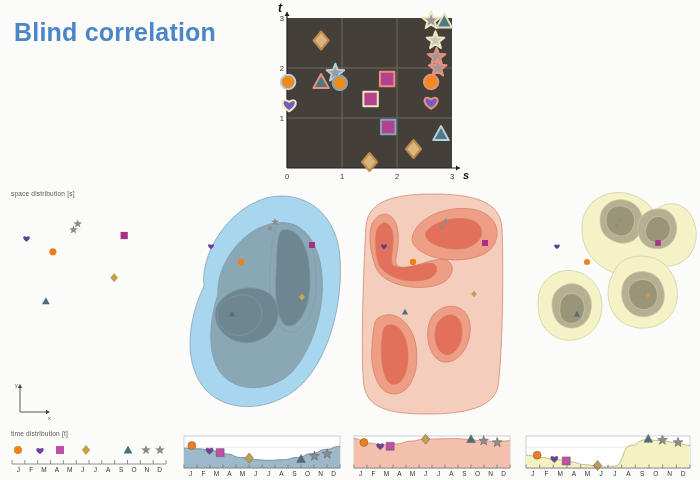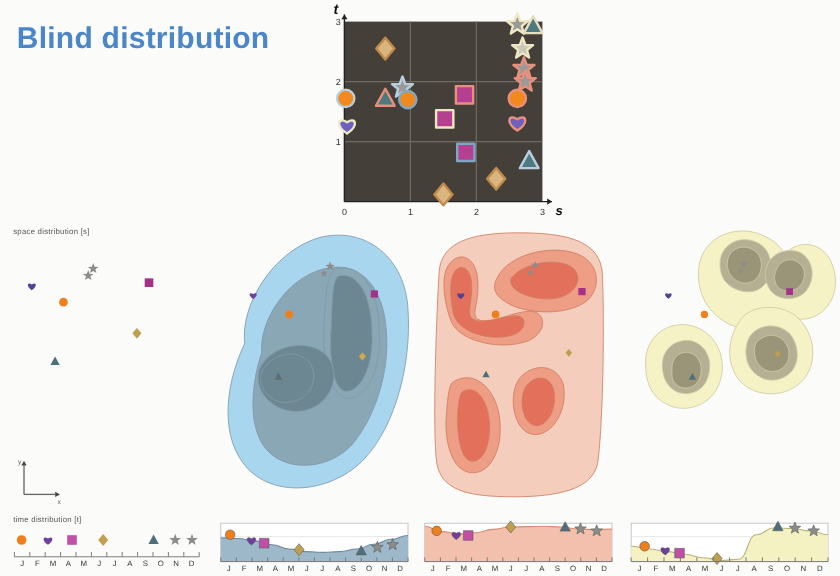--- a/index.html
+++ b/index.html
@@ -36,21 +36,21 @@
 
   
   .bottom-strip{position:absolute;top:434px;}
 
   svg{display:block;overflow:visible;}
   text{font-family:"Liberation Sans", sans-serif;}
 </style>
 </head>
 <body>
 
-<div class="abs" id="page-title">Blind distribution</div>
+<div class="abs" id="page-title">Blind correlation</div>
 
 <div class="abs" id="scatter-panel">
   <svg id="scatter-svg" width="190" height="175">
       <rect x="10" y="8" width="165" height="150" fill="#444039"></rect>
       <line x1="65" y1="8" x2="65" y2="158" stroke="#6f6a62" stroke-width="1"></line>
       <line x1="10" y1="108" x2="175" y2="108" stroke="#6f6a62" stroke-width="1"></line>
       <line x1="120" y1="8" x2="120" y2="158" stroke="#6f6a62" stroke-width="1"></line>
       <line x1="10" y1="58" x2="175" y2="58" stroke="#6f6a62" stroke-width="1"></line>
       <line x1="10" y1="158" x2="183" y2="158" stroke="#222" stroke-width="1.2"></line>
       <line x1="10" y1="158" x2="10" y2="2" stroke="#222" stroke-width="1.2"></line>

